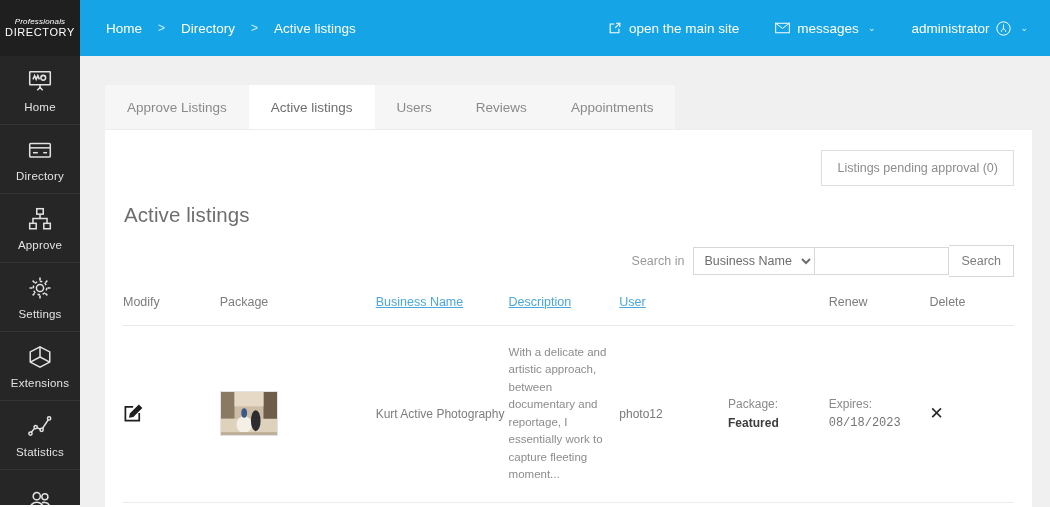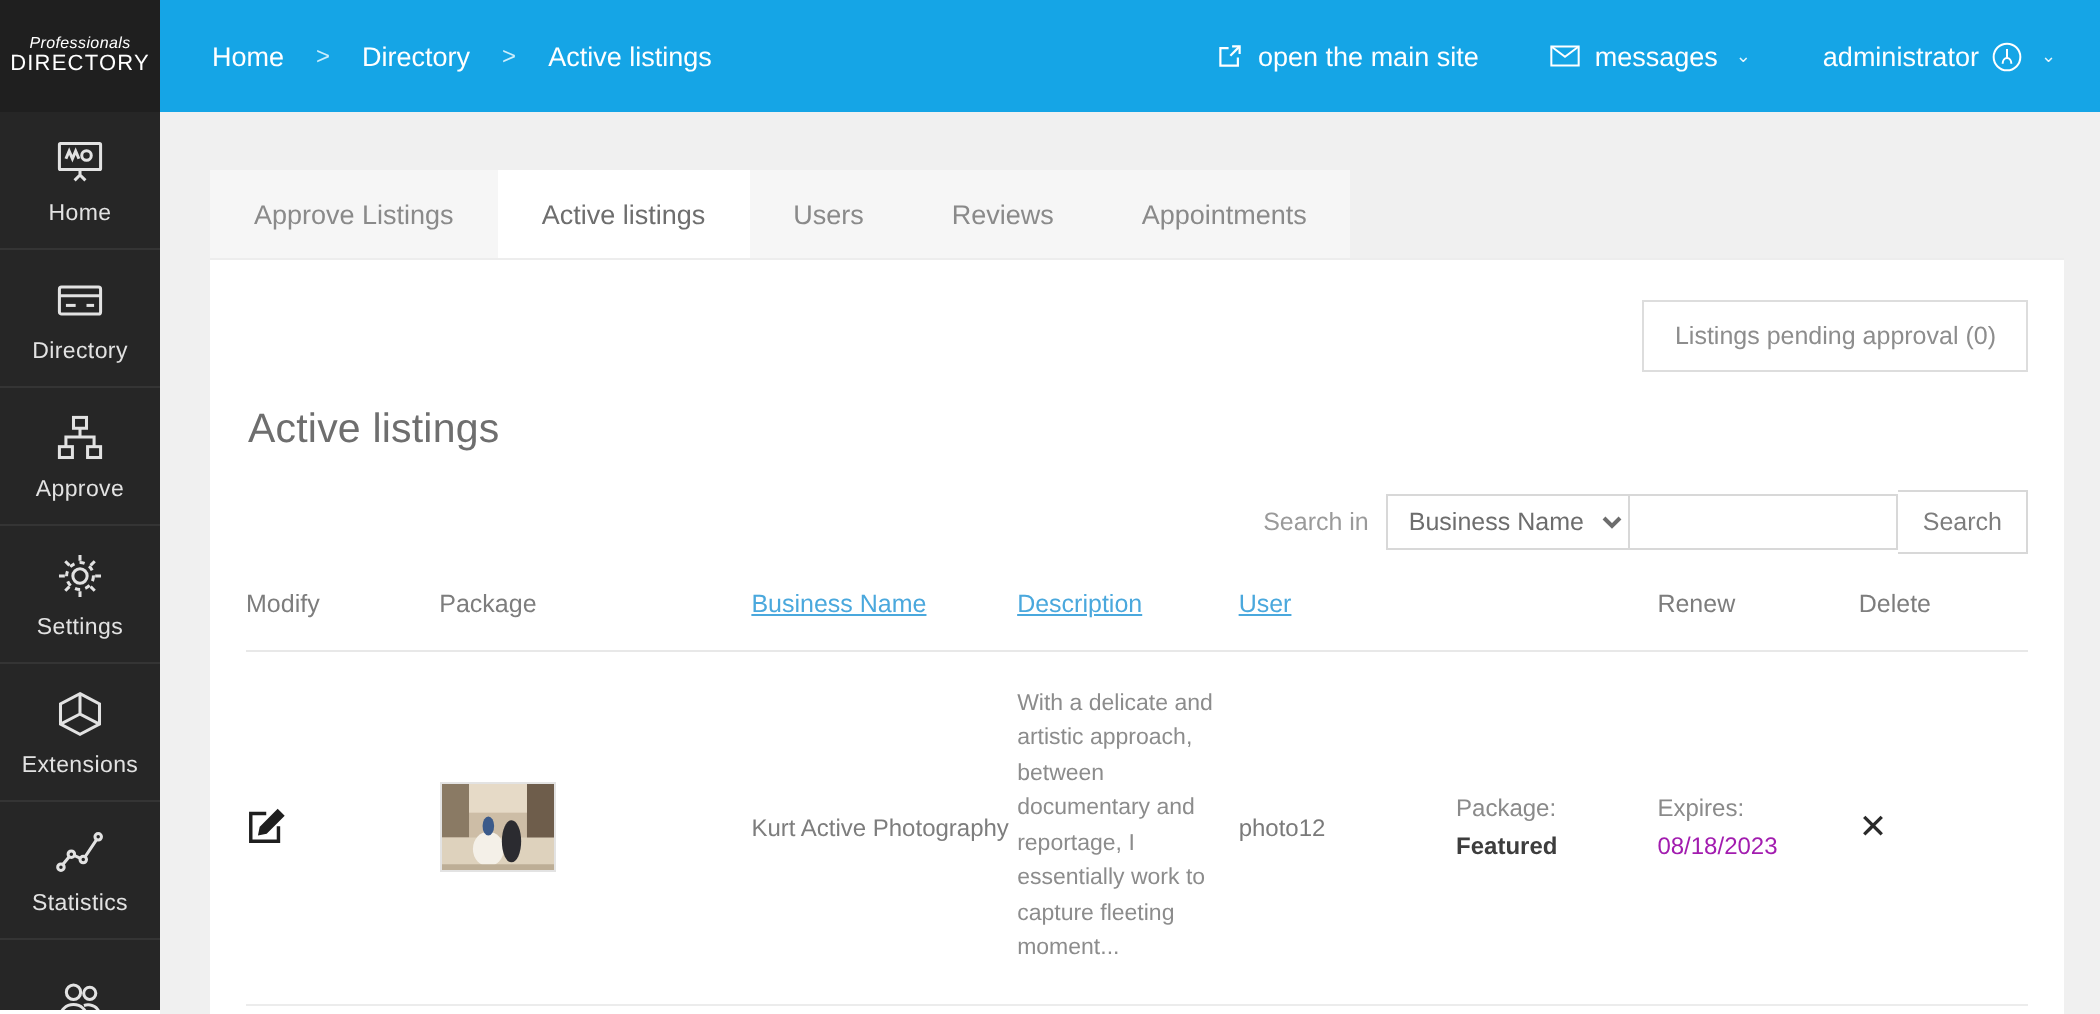--- a/index.html
+++ b/index.html
@@ -184,21 +184,21 @@
     display: block;
     overflow: hidden;
     position: relative;
   }
   .thumb svg { display: block; width: 100%; height: 100%; }
   .biz-name { line-height: 1.5; color: #7d7d7d; }
   .desc { line-height: 1.52; color: #8c8c8c; font-size: 11.5px; }
   .pkg-label { color: #8a8a8a; line-height: 1.6; }
   .pkg-value { color: #3d3d3d; font-weight: bold; line-height: 1.6; }
   .exp-label { color: #8a8a8a; line-height: 1.6; }
-  .exp-value { color: #a21caf; line-height: 1.6; }
+  .exp-value { color: #737373; line-height: 1.6; font-family: Liberation Mono, monospace; }
   .xmark { font-size: 17px; color: #2b2b2b; cursor: pointer; line-height: 1; }
   .row-1 td { height: 118px; }
   .row-2 td { height: 118px; }
 </style>
 </head>
 <body>
 
 <div class="app">
 
   <aside class="sidebar">

